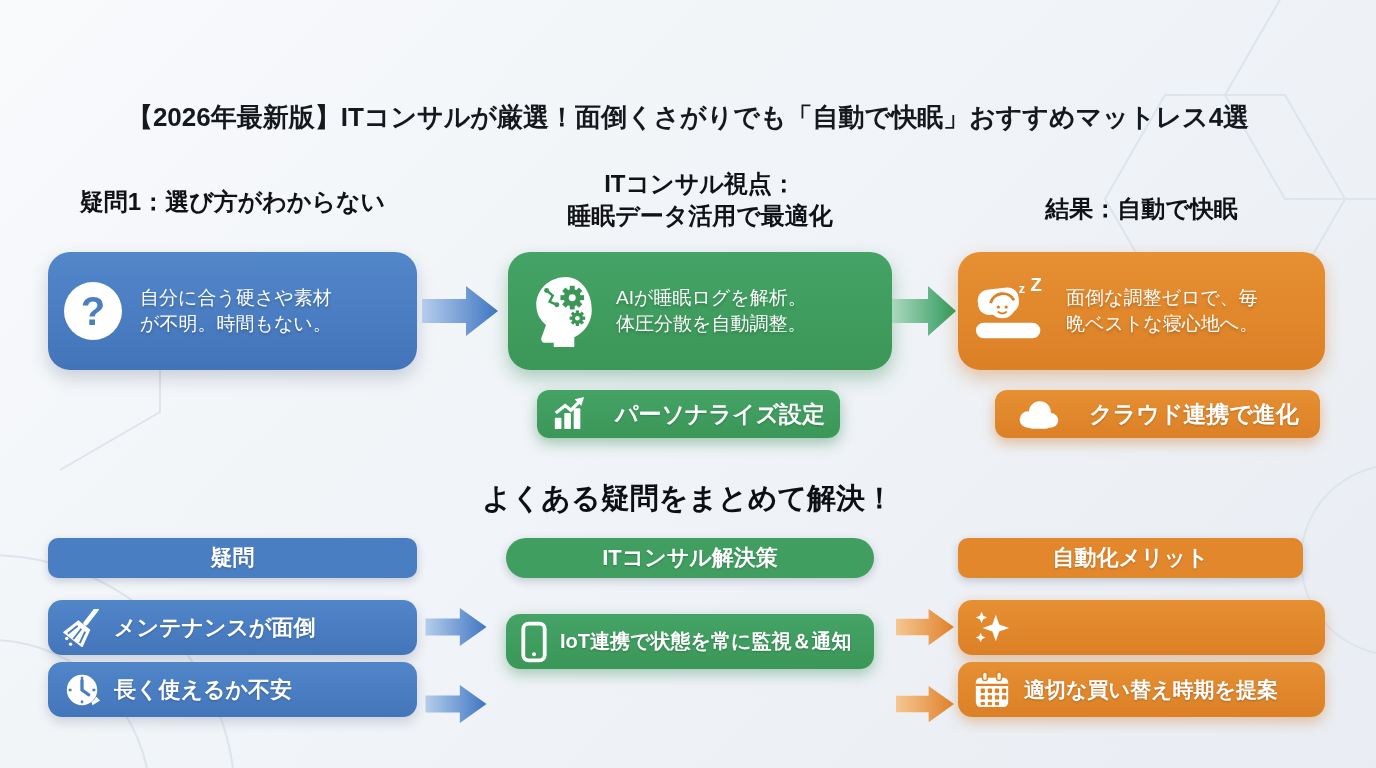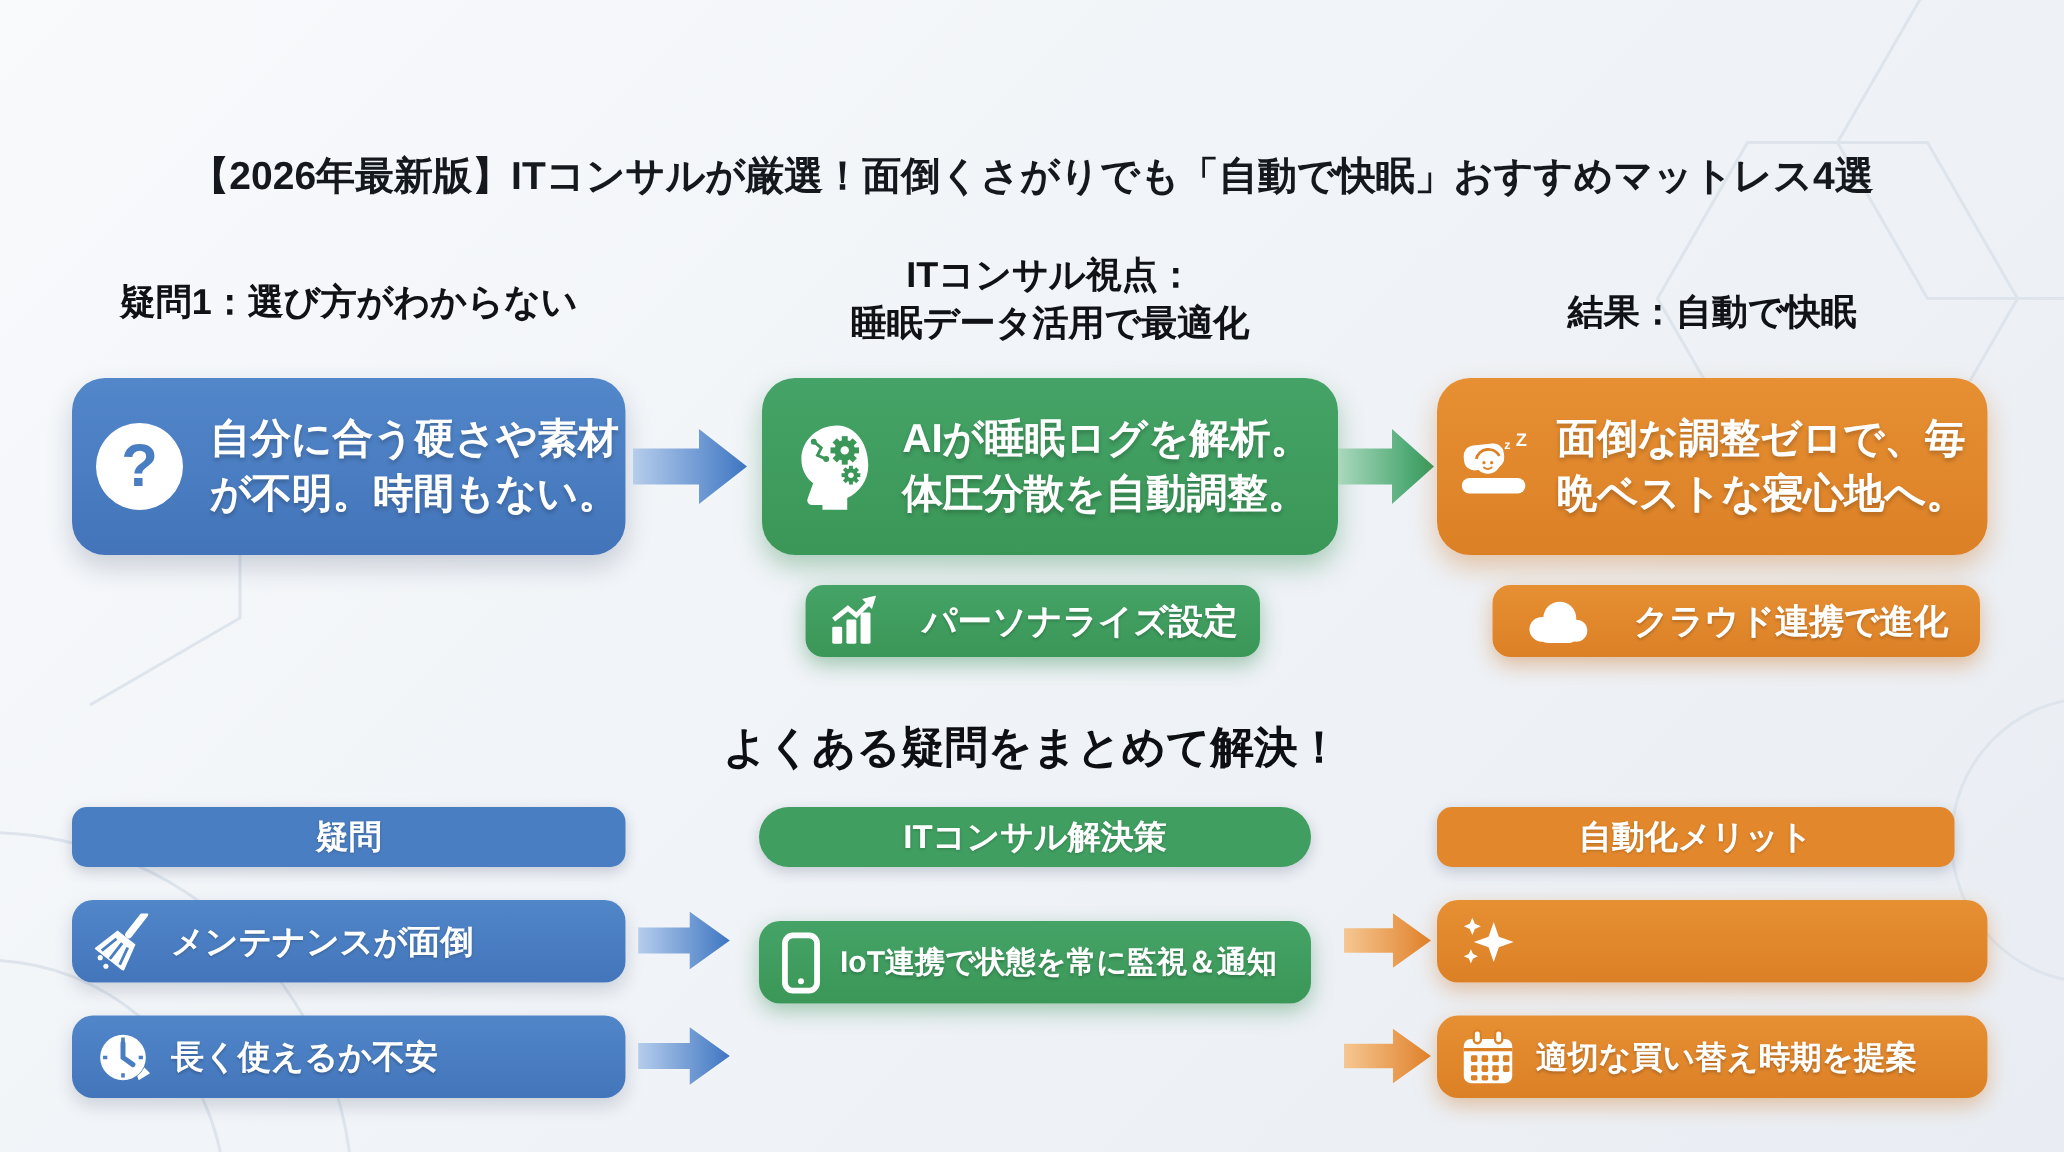--- a/index.html
+++ b/index.html
@@ -23,21 +23,21 @@
     display:flex;align-items:center;box-sizing:border-box;
     box-shadow:0 8px 18px rgba(30,50,80,.20);}
   .card.blue{left:48px;width:369px;padding:0 16px;gap:18px;
     background:linear-gradient(180deg,#5287ca,#4374b9);}
   .card.green{left:508px;width:384px;padding:16px 18px;gap:16px;
     background:linear-gradient(180deg,#45a367,#3a9757);
     box-shadow:0 8px 18px rgba(55,140,85,.38);}
   .card.orange{left:958px;width:367px;padding:0 14px;gap:12px;
     background:linear-gradient(180deg,#e68f33,#dc8026);
     box-shadow:0 8px 18px rgba(205,120,40,.38);}
-  .card-text{color:#fff;font-weight:bold;font-size:27px;line-height:1.36;
+  .card-text{color:#fff;font-weight:normal;font-size:19px;line-height:1.36;
     text-shadow:0 2px 3px rgba(0,0,0,.22);white-space:nowrap;}
   .card-text span{display:block;}
 
   .q-circle{flex:0 0 auto;width:58px;height:58px;border-radius:50%;background:#fff;
     display:flex;align-items:center;justify-content:center;}
   .q-circle span{color:#4a7ec2;font-size:40px;font-weight:bold;line-height:1;}
 
   .flow-arrow{position:absolute;top:283px;}
   .arrow1{left:422px;}
   .arrow2{left:892px;}
@@ -57,21 +57,21 @@
     font-weight:bold;font-size:22px;display:flex;align-items:center;justify-content:center;
     text-shadow:0 1px 2px rgba(0,0,0,.2);box-shadow:0 3px 9px rgba(30,50,80,.22);}
   .pill.blue{left:48px;width:369px;background:#4a7ec2;}
   .pill.green{left:506px;width:368px;background:#3f9e60;border-radius:20px;}
   .pill.orange{left:958px;width:345px;background:#e2872b;}
 
   .cell{position:absolute;height:55px;border-radius:14px;display:flex;align-items:center;
     gap:13px;padding:0 15px;box-sizing:border-box;color:#fff;font-weight:bold;
     white-space:nowrap;text-shadow:0 1px 2px rgba(0,0,0,.22);
     box-shadow:0 5px 12px rgba(30,50,80,.18);}
-  .r1{top:600px;} .r2{top:677px;}
+  .r1{top:600px;} .r2{top:662px;}
   .cell.blue{left:48px;width:369px;font-size:22px;
     background:linear-gradient(180deg,#5186c9,#4375ba);}
   .cell.green{left:506px;width:368px;font-size:20px;
     background:linear-gradient(180deg,#45a367,#3a9757);
     box-shadow:0 5px 14px rgba(55,140,85,.42);margin-top:14px;}
   .cell.orange{left:958px;width:367px;font-size:21px;
     background:linear-gradient(180deg,#e68f33,#dc8026);
     box-shadow:0 5px 14px rgba(205,120,40,.4);}
   .cell .ic{flex:0 0 auto;display:flex;align-items:center;}
 

